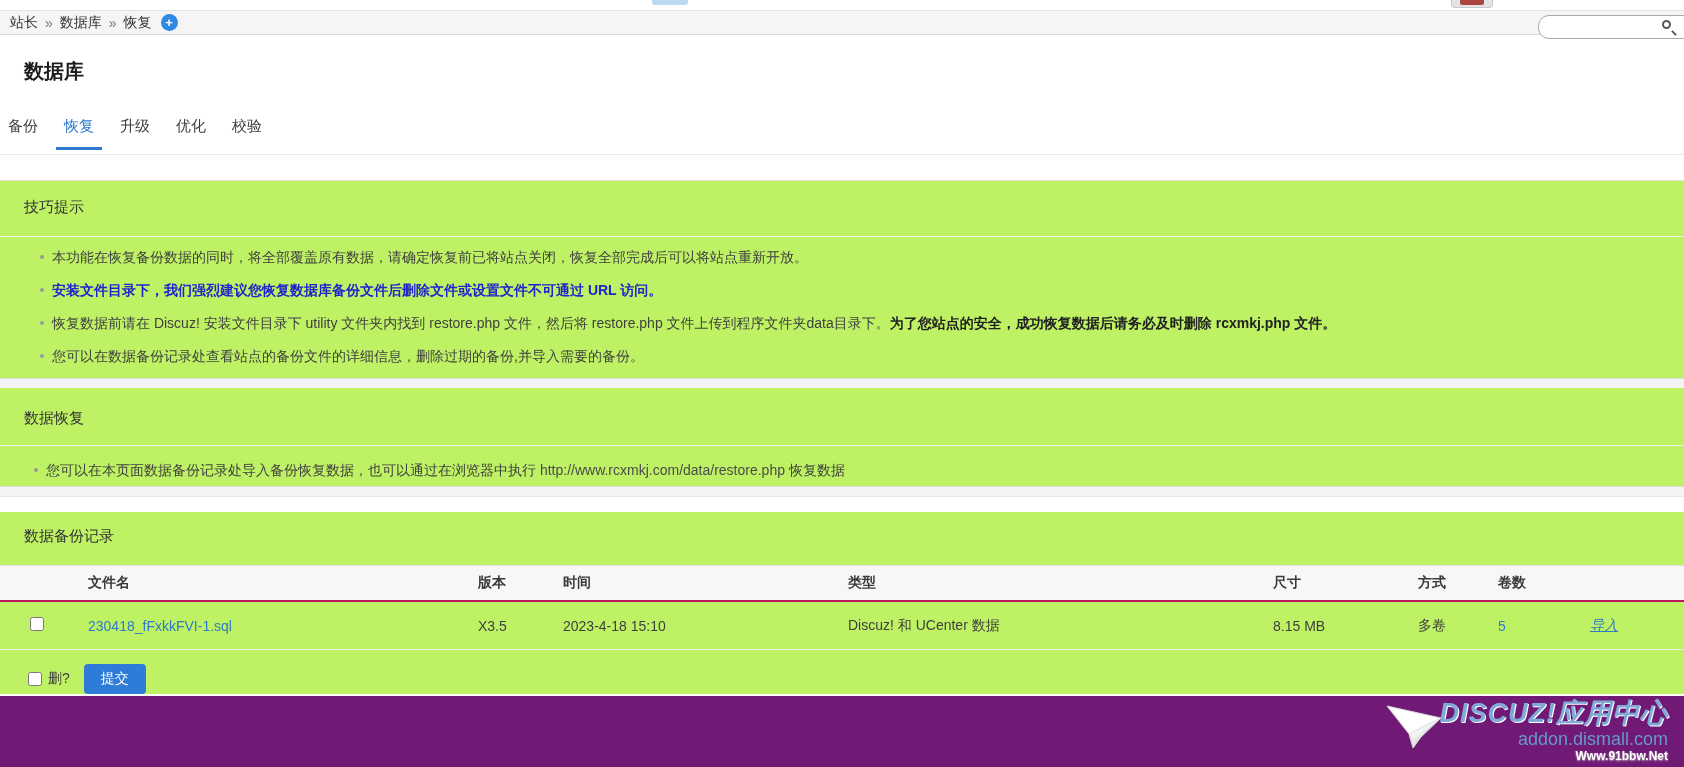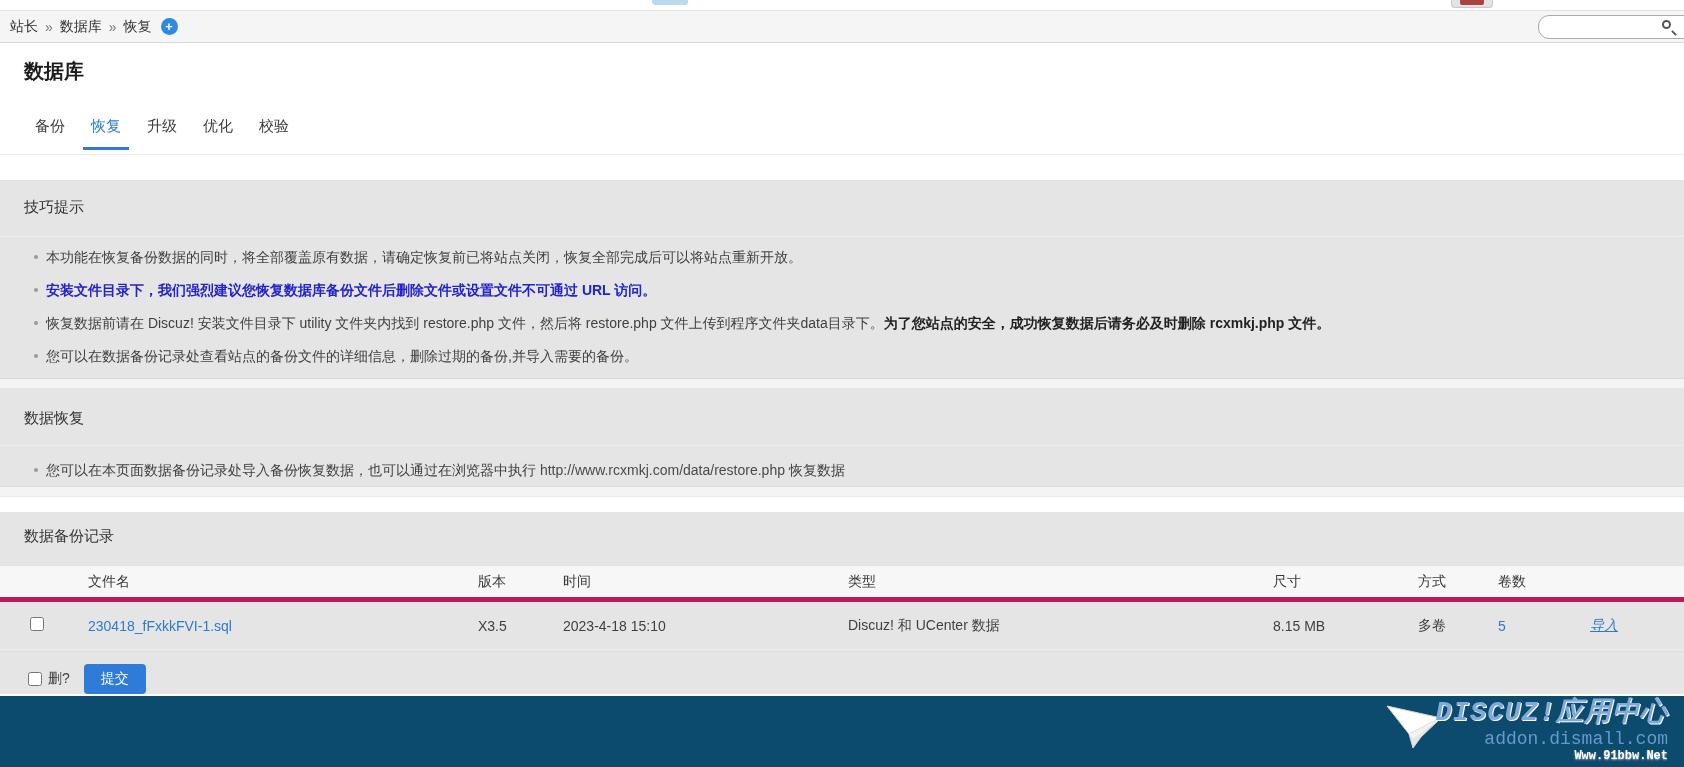--- a/index.html
+++ b/index.html
@@ -14,21 +14,21 @@
   }
   a { text-decoration: none; }
 
   
   .frag1 { position:absolute; left:652px; top:0; width:36px; height:5px; background:#bcd9f2; border-radius:0 0 3px 3px; }
   .frag2 { position:absolute; left:1451px; top:0; width:42px; height:8px; background:#e3e3e3; border:1px solid #c9c9c9; border-top:none; border-radius:0 0 4px 4px; }
   .frag2 .red { position:absolute; left:8px; top:0; width:24px; height:5px; background:#a94442; border-radius:0 0 2px 2px; }
 
   
   .crumb-bar {
-    position:absolute; top:10px; left:0; right:0; height:33px;
+    position:absolute; top:10px; left:0; right:0; height:25px;
     background:#f5f5f5; border-top:1px solid #e3e3e3; border-bottom:1px solid #d9d9d9;
     display:flex; align-items:center; padding-left:10px; font-size:14px; color:#333;
   }
   .crumb-bar .sep { color:#777; margin:0 7px; }
   .add-icon {
     width:17px; height:17px; border-radius:50%; background:#2e8ae0; color:#fff;
     display:inline-flex; align-items:center; justify-content:center;
     font-size:13px; font-weight:bold; margin-left:9px; line-height:1; cursor:pointer;
   }
 
@@ -37,31 +37,31 @@
     position:absolute; top:15px; left:1538px; width:172px; height:24px;
     background:#fff; border:1px solid #a9a9a9; border-radius:11px;
   }
   .search-input { position:absolute; inset:0; border:none; outline:none; background:transparent; border-radius:11px; padding:0 30px 0 12px; font-size:13px; }
   .search-icon { position:absolute; left:1662px; top:20px; width:9px; height:9px; border:2px solid #555; border-radius:50%; }
   .search-icon::after { content:''; position:absolute; width:2px; height:6px; background:#555; transform:rotate(-45deg); left:9px; top:8px; }
 
   .page-title { position:absolute; top:58px; left:24px; font-size:20px; font-weight:bold; color:#1d1d1d; }
 
   
-  .tabs { position:absolute; top:117px; left:35px; display:flex; gap:26px; font-size:15px; color:#3c3c3c; }
+  .tabs { position:absolute; top:117px; left:8px; display:flex; gap:26px; font-size:15px; color:#3c3c3c; }
   .tab { position:relative; padding-bottom:14px; cursor:pointer; }
   .tab.active { color:#2e7cd0; }
   .tab.active::after { content:''; position:absolute; left:-8px; right:-8px; bottom:0; height:3px; background:#2e7cd0; }
   .tabs-line { position:absolute; top:154px; left:0; right:0; border-top:1px solid #ebebeb; }
 
   
-  .section { position:absolute; left:0; right:0; background:#e5e5e5; }
+  .section { position:absolute; left:0; right:0; background:#bef264; }
   .sec-tips { top:180px; border-top:1px solid #e0e0e0; }
   .sec-header { padding:17px 24px 19px; font-size:15px; color:#333; border-bottom:1px solid #ededed; }
-  .tips-list { list-style:none; padding:10px 24px 15px; }
+  .tips-list { list-style:none; padding:10px 18px 15px;margin-left:12px; }
   .tips-list li { position:relative; padding-left:22px; line-height:20px; margin-bottom:13px; font-size:14px; color:#3f3f3f; }
   .dot { position:absolute; left:10px; top:8px; width:4px; height:4px; background:#999; border-radius:50%; }
   .seg-warning { color:#2323cc; font-weight:bold; }
   .seg-bold { font-weight:bold; color:#222; }
 
   .band { position:absolute; left:0; right:0; background:#f4f4f4; border-top:1px solid #dcdcdc; border-bottom:1px solid #e9e9e9; }
   .band1 { top:378px; height:12px; }
   .band2 { top:486px; height:11px; }
 
   .sec-restore { top:388px; }
@@ -72,36 +72,36 @@
 
   .sec-records { top:512px; }
   .sec-records .sec-header { padding:15px 24px 0; border-bottom:none; }
 
   .grid-table { margin-top:19px; }
   .tr, .thead-row {
     display:grid;
     grid-template-columns: 88px 390px 85px 285px 425px 145px 80px 92px 1fr;
     align-items:center;
   }
-  .thead-row { height:37px; background:#f7f7f7; border-top:1px solid #e0e0e0; border-bottom:5px solid #be185d; font-weight:normal; color:#3a3a3a; }
+  .thead-row { height:37px; background:#f7f7f7; border-top:1px solid #e0e0e0; border-bottom:2px solid #be185d; font-weight:bold; color:#3a3a3a; }
   .tr { height:48px; border-bottom:1px solid #ececec; color:#3f3f3f; }
   .th:first-child, .td-check { padding-left:30px; }
   .link { color:#2f7ac9; }
   .link.underline { text-decoration:underline;font-style:italic; }
   input[type="checkbox"] { width:14px; height:14px; margin:0; }
 
   .controls { display:flex; align-items:center; height:30px; margin-top:14px; padding-left:28px; }
   .controls label { margin:0 14px 0 6px; color:#3f3f3f; }
   .submit-btn {
     height:30px; padding:0 17px; background:#2f7cd8; color:#fff; border:none;
     border-radius:4px; font-size:14px; cursor:pointer; font-family:inherit;
   }
 
   
-  .footer { position:absolute; top:696px; left:0; right:0; bottom:0; background:#0c4a6e;font-family:Liberation Mono, monospace; }
+  .footer { position:absolute; top:696px; left:0; right:0; bottom:0; background:#701a75; }
   .plane { position:absolute; left:1385px; top:2px; }
   .wm-text { position:absolute; right:16px; top:4px; text-align:right; line-height:1; }
   .wm-brand { font-size:27px; font-weight:bold; font-style:italic; color:#7fa9d8; letter-spacing:1px; text-shadow:1px 1px 0 #ffffff; }
   .wm-domain { font-size:18px; color:#6699cc; margin-top:3px; }
   .wm-site { font-size:12px; font-weight:bold; color:#fff; text-shadow:0 1px 2px #b4b4b4; margin-top:2px; }
 </style>
 </head>
 <body>
 
 <div class="frag1"></div>

